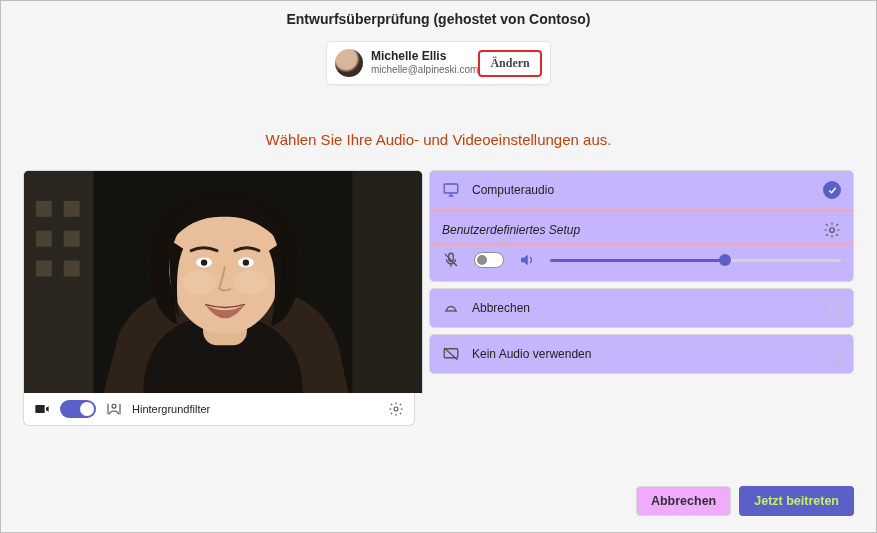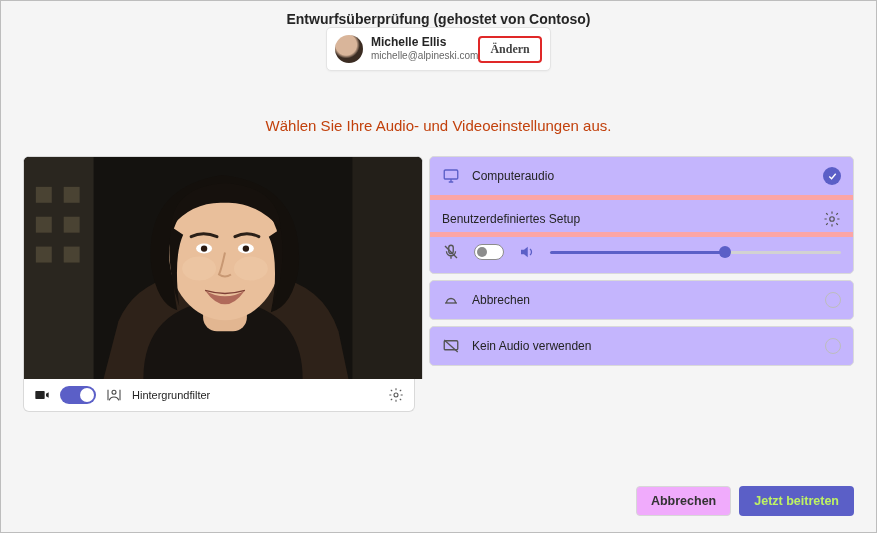--- a/index.html
+++ b/index.html
@@ -17,21 +17,21 @@
   .title {
     text-align: center;
     padding-top: 10px;
     font-size: 14px;
     font-weight: 600;
     color: #252525;
   }
 
   .identity-card {
     width: 225px;
-    margin: 0 auto 0 auto;
+    margin: 14px auto 0 auto;
     background: #fff;
     border: 1px solid #e4e4e4;
     border-radius: 5px;
     padding: 7px 10px 7px 8px;
     display: flex;
     align-items: center;
     box-shadow: 0 1px 2px rgba(0,0,0,.04);
   }
   .avatar {
     width: 28px; height: 28px; border-radius: 50%;
@@ -98,21 +98,21 @@
 
   
   .settings-col { flex: 1; display: flex; flex-direction: column; gap: 6px; }
   .card {
     background: #c4b5fd; border: 1px solid #d9d9d9; border-radius: 5px;
   }
   .row {
     display: flex; align-items: center; padding: 10px 12px; gap: 12px;
     font-size: 12px;
   }
-  .row + .row { border-top: 5px solid #fca5a5; }
+  .row + .row { border-top: 2px solid #fca5a5; font-style: italic; }
   .row .icon svg { width: 18px; height: 18px; }
   .row-label { flex: none; }
   .row .end { margin-left: auto; display: flex; align-items: center; }
 
   .radio-checked {
     width: 18px; height: 18px; border-radius: 50%; background: #5b5fc7;
     display: flex; align-items: center; justify-content: center;
   }
   .radio-checked svg { width: 11px; height: 11px; }
   .radio-open {

